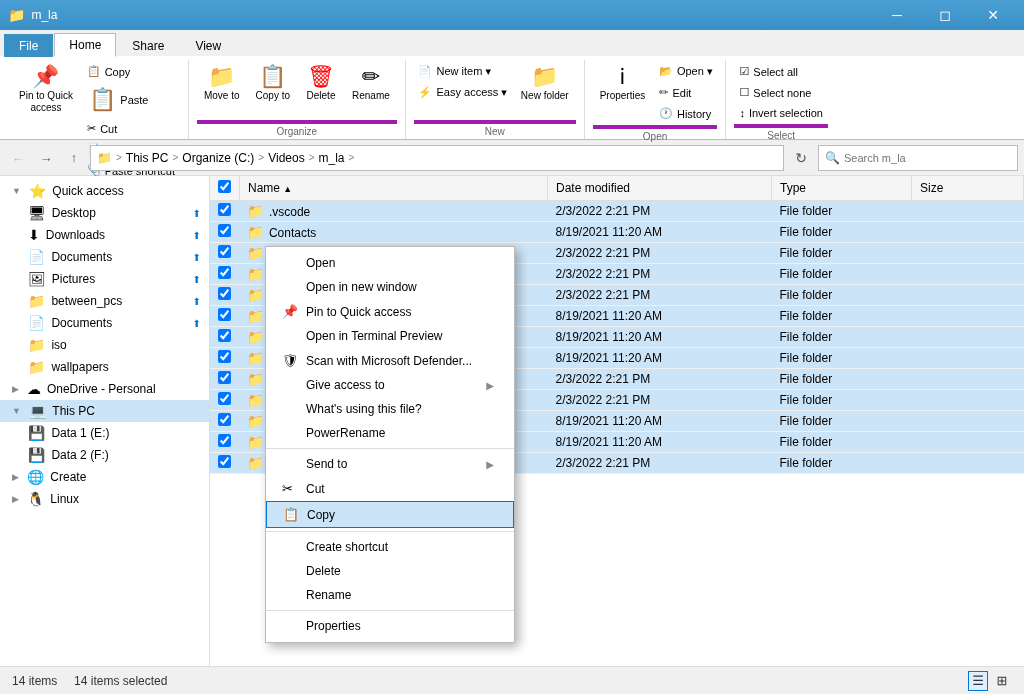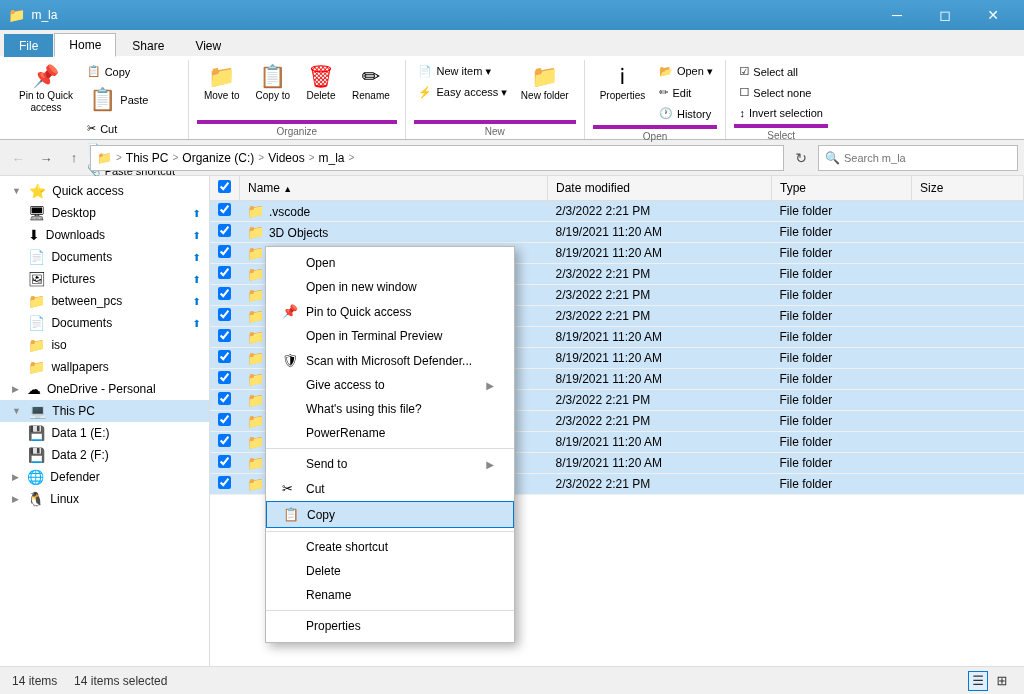--- a/index.html
+++ b/index.html
@@ -499,21 +499,21 @@
       <span class="icon">💾</span>
       <span>Data 1 (E:)</span>
     </div>
     <div class="sidebar-item sidebar-child">
       <span class="icon">💾</span>
       <span>Data 2 (F:)</span>
     </div>
     <div class="sidebar-item">
       <span class="arrow">▶</span>
       <span class="icon">🌐</span>
-      <span>Defender</span>
+      <span>Create</span>
     </div>
     <div class="sidebar-item">
       <span class="arrow">▶</span>
       <span class="icon">🐧</span>
       <span>Linux</span>
     </div>
   </div>
 
   <div class="file-pane">
     <table class="file-table">
@@ -529,27 +529,20 @@
       <tbody id="file-table-body">
       <tr class="selected">
     <td class="row-check"><input type="checkbox" checked="" style=""></td>
     <td class="col-name"><span class="file-icon">📁</span>.vscode</td>
     <td class="col-date">2/3/2022 2:21 PM</td>
     <td class="col-type">File folder</td>
     <td class="col-size"></td>
   </tr>
           <tr class="selected">
     <td class="row-check"><input type="checkbox" checked="" style=""></td>
-    <td class="col-name"><span class="file-icon">📁</span>3D Objects</td>
-    <td class="col-date">8/19/2021 11:20 AM</td>
-    <td class="col-type">File folder</td>
-    <td class="col-size"></td>
-  </tr>
-          <tr class="selected">
-    <td class="row-check"><input type="checkbox" checked="" style=""></td>
     <td class="col-name"><span class="file-icon">📁</span>Contacts</td>
     <td class="col-date">8/19/2021 11:20 AM</td>
     <td class="col-type">File folder</td>
     <td class="col-size"></td>
   </tr>
           <tr class="selected">
     <td class="row-check"><input type="checkbox" checked="" style=""></td>
     <td class="col-name"><span class="file-icon">📁</span>Desktop</td>
     <td class="col-date">2/3/2022 2:21 PM</td>
     <td class="col-type">File folder</td>

